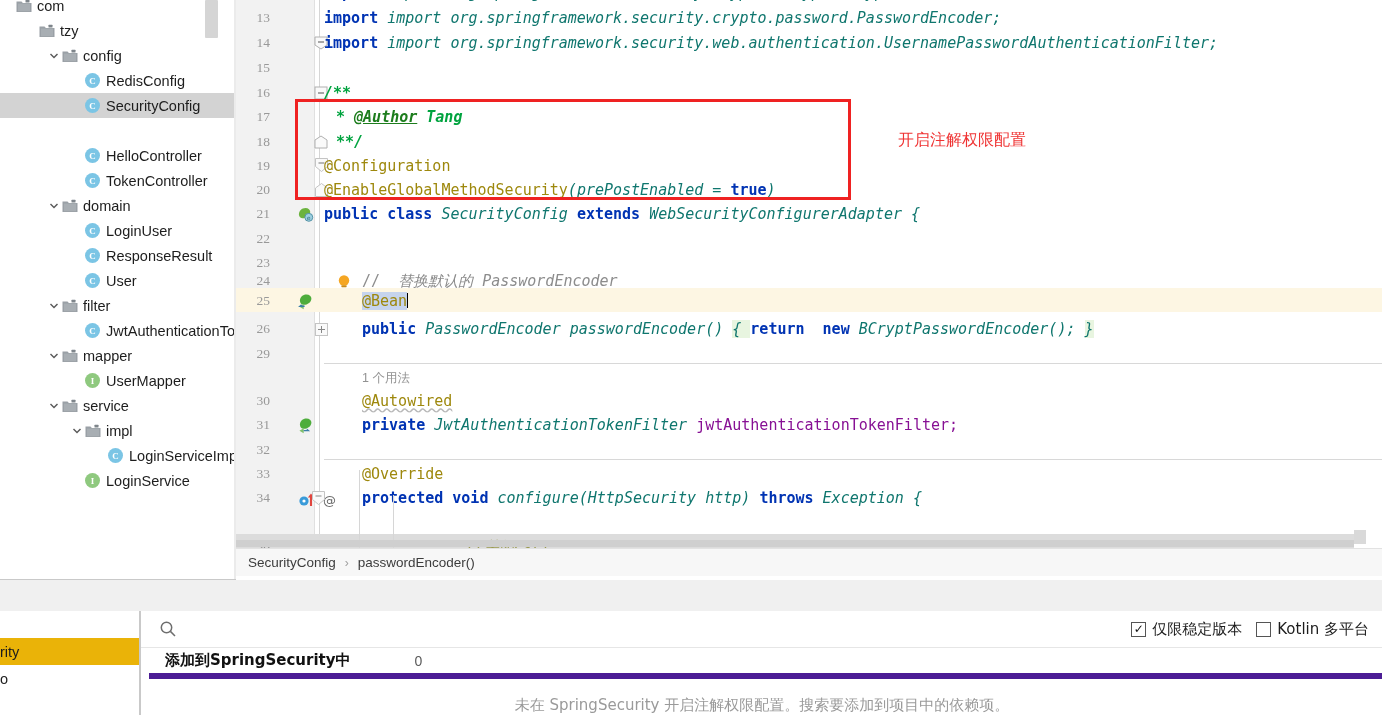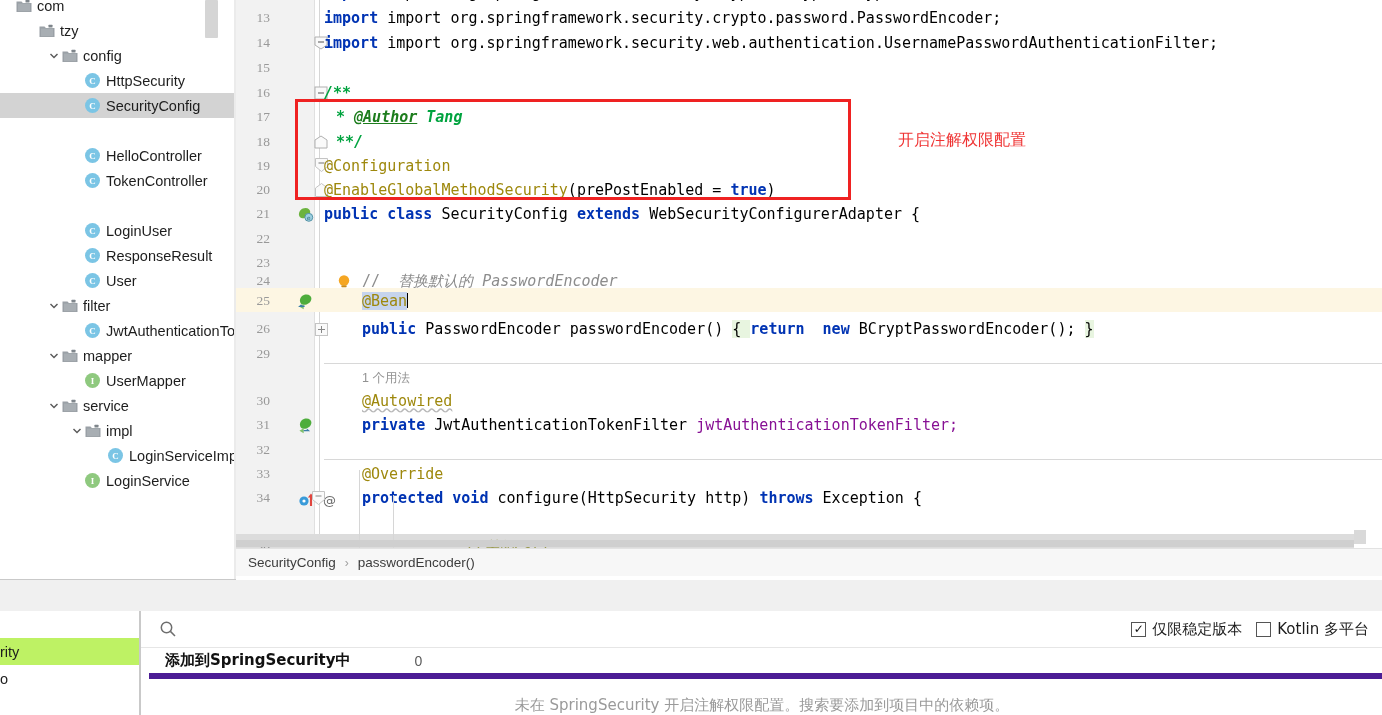--- a/index.html
+++ b/index.html
@@ -64,21 +64,21 @@
   }
   #gutter-bg { position:absolute; left:0; top:0; width:78px; height:548px; background:#f2f2f2; }
   #gutter-edge { position:absolute; left:78px; top:0; width:1px; height:548px; background:#e0e0e0; }
   #fold-rail { position:absolute; left:83px; top:0; width:1px; height:548px; background:#d6d6d6; }
 
   .kw { color:#0033b3; font-weight:bold; }
   .ann { color:#9e880d; }
   .cmt { color:#8c8c8c; }
   .doc { color:#00a33f; font-weight:bold; font-style:italic; }
   .doctag { color:#1d7d1d; font-weight:bold; font-style:italic; text-decoration:underline; }
-  .plain { color:#000000; }
+  .plain { color:#0f766e;font-style:italic; }
   .fld { color:#871094; }
   .greenbg { background:#e8f5e0; }
   .sel { background:#c6d4ed; }
   .caret { display:inline-block; width:1px; height:15px; background:#000; vertical-align:-2px; }
   .squig { text-decoration: underline wavy #b8b8b8; text-decoration-skip-ink:none; }
 
   .usage-hint {
     position:absolute; left:88px; font-size:12.5px; color:#929292;
     font-family:"Liberation Sans", sans-serif;
   }
@@ -107,21 +107,21 @@
   }
 
   
   #bottom-wrap { position:absolute; left:0; top:580px; width:1382px; height:135px; background:#f0f0f0; }
   #bl-panel {
     position:absolute; left:0; top:31px; width:140px; height:104px;
     background:#ffffff; border-right:1px solid #c9c9c9; overflow:hidden;
   }
   .bl-row { height:27px; display:flex; align-items:center; padding-left:0px;
             font-size:14.5px; color:#1d1d1d; white-space:nowrap; }
-  .bl-row.sel { background:#bef264; }
+  .bl-row.sel { background:#eab308; }
 
   #dialog {
     position:absolute; left:140px; top:31px; width:1242px; height:104px;
     background:#ffffff; border-left:1px solid #c9c9c9;
   }
   #search-bar {
     position:absolute; left:0; top:0; width:1242px; height:37px;
     border-bottom:1px solid #e6e6e6; display:flex; align-items:center;
   }
   #search-ico { margin-left:18px; width:18px; height:18px; }
@@ -194,39 +194,55 @@
           <rect x="9.5" y="0.8" width="4" height="2.6" rx="0.5" fill="#7e858b"></rect>
           <rect x="2" y="4.6" width="12" height="7.6" fill="#a8aeb3"></rect>
         </svg>
       </span>
       <span>config</span>
     </div>
     <div class="tree-row" style="position: absolute; left: 0px; width: 236px; top: 68px;">
       <div style="width: 69px; min-width: 69px;"></div>
       <span class="chev"></span>
       <span class="cls-ico">C</span>
-      <span>HttpSecurity</span>
+      <span>RedisConfig</span>
     </div>
     <div class="tree-row sel" style="position: absolute; left: 0px; width: 236px; top: 93px;">
       <div style="width: 69px; min-width: 69px;"></div>
       <span class="chev"></span>
       <span class="cls-ico">C</span>
       <span>SecurityConfig</span>
     </div>
     <div class="tree-row" style="position: absolute; left: 0px; width: 236px; top: 143px;">
       <div style="width: 69px; min-width: 69px;"></div>
       <span class="chev"></span>
       <span class="cls-ico">C</span>
       <span>HelloController</span>
     </div>
     <div class="tree-row" style="position: absolute; left: 0px; width: 236px; top: 168px;">
       <div style="width: 69px; min-width: 69px;"></div>
       <span class="chev"></span>
       <span class="cls-ico">C</span>
       <span>TokenController</span>
+    </div>
+    <div class="tree-row" style="position: absolute; left: 0px; width: 236px; top: 193px;">
+      <div style="width: 46px; min-width: 46px;"></div>
+      <span class="chev">
+        <svg width="10" height="10" viewBox="0 0 10 10">
+          <path d="M1.5 3l3.5 3.6L8.5 3" fill="none" stroke="#5a5a5a" stroke-width="1.4"></path>
+        </svg>
+      </span>
+      <span class="folder-ico">
+        <svg width="16" height="14" viewBox="0 0 16 14">
+          <path d="M0.5 2.5h5l1.4 1.6h8.6v9H0.5z" fill="#9aa0a6"></path>
+          <rect x="9.5" y="0.8" width="4" height="2.6" rx="0.5" fill="#7e858b"></rect>
+          <rect x="2" y="4.6" width="12" height="7.6" fill="#a8aeb3"></rect>
+        </svg>
+      </span>
+      <span>domain</span>
     </div>
     <div class="tree-row" style="position: absolute; left: 0px; width: 236px; top: 218px;">
       <div style="width: 69px; min-width: 69px;"></div>
       <span class="chev"></span>
       <span class="cls-ico">C</span>
       <span>LoginUser</span>
     </div>
     <div class="tree-row" style="position: absolute; left: 0px; width: 236px; top: 243px;">
       <div style="width: 69px; min-width: 69px;"></div>
       <span class="chev"></span>

